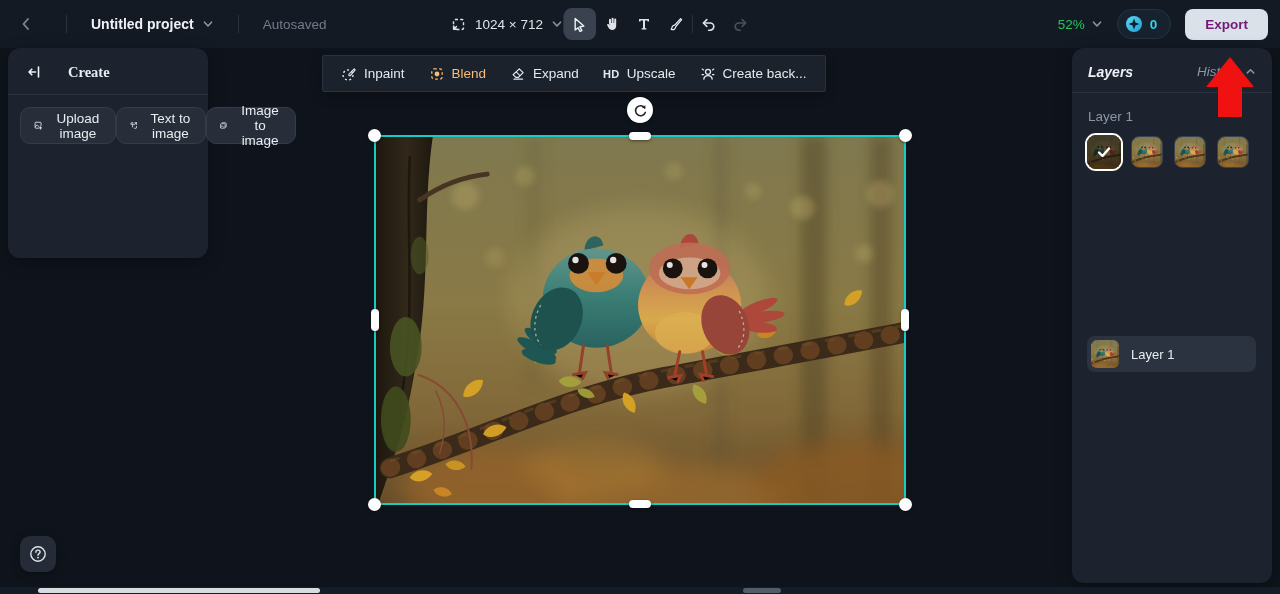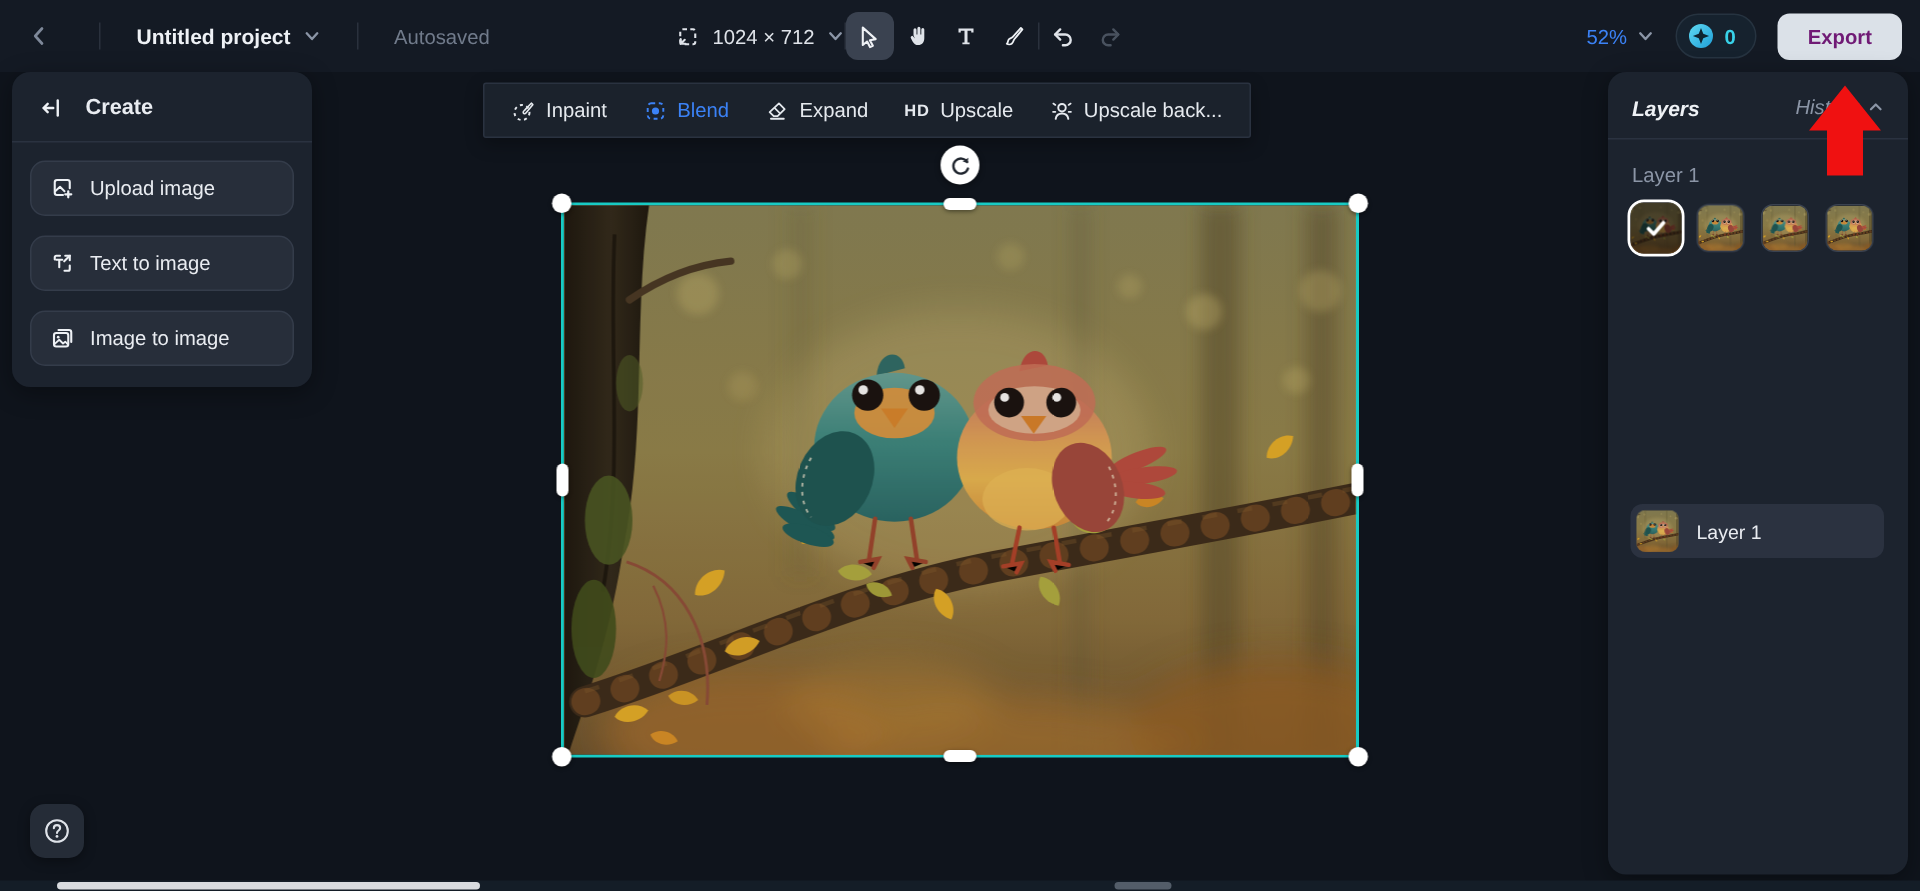--- a/index.html
+++ b/index.html
@@ -24,60 +24,60 @@
   .icon-btn{
     width:32px; height:32px; border-radius:8px; display:flex; align-items:center; justify-content:center;
     color:#dfe3e9; cursor:pointer; background:transparent; border:none;
   }
   .icon-btn.dim{ color:#7e8899; }
   .icon-btn.disabled{ color:#49525f; }
   .icon-btn.active{ background:#3a4250; }
   .project-name{ font-size:14px; font-weight:700; color:#eef1f5; display:flex; align-items:center; gap:8px; cursor:pointer; }
   .muted{ color:#717b8b; font-size:13.5px; }
   .size-group{ display:flex; align-items:center; gap:8px; color:#dfe3e9; font-size:13.5px; cursor:pointer; }
-  .zoom-group{ display:flex; align-items:center; gap:6px; font-size:13.5px; color:#3b82f6; cursor:pointer;text-align:center; }
+  .zoom-group{ display:flex; align-items:center; gap:6px; font-size:13.5px; color:#22c55e; cursor:pointer;text-align:center; }
   .credits-pill{
     display:flex; align-items:center; gap:7px; background:#16222e; border:1px solid #263340;
     border-radius:999px; padding:5px 13px 5px 7px; cursor:pointer;
   }
   .credits-count{ color:#38d2e9; font-size:13.5px; font-weight:700; }
   .export-btn{
     background:#dbe1e8; color:#701a75; font-size:13.5px; font-weight:700;
     border:none; border-radius:8px; padding:8px 20px; cursor:pointer; font-family:inherit;
   }
   .chev{ color:#8b95a6; }
 
   
   .left-panel{
     position:absolute; left:8px; top:48px; width:200px; height:210px;
     background:#1c232e; border-radius:12px; box-shadow:0 4px 16px rgba(0,0,0,.35);
   }
-  .lp-header{ display:flex; align-items:center; gap:13px; padding:14px 16px 12px; }
+  .lp-header{ display:flex; align-items:center; gap:24px; padding:14px 16px 12px;font-family:Liberation Serif, serif; }
   .lp-title{ font-size:14.5px; font-weight:700; }
   .lp-divider{ height:1px; background:#2a3240; }
-  .lp-body{ padding:12px; display:flex; flex-direction:column; gap:13px; }
+  .lp-body{ padding:12px; display:flex; flex-direction:row; }
   .lp-btn{
     display:flex; align-items:center; gap:10px; height:37px; padding:0 12px;
     background:#272e3a; border:1px solid #343c4a; border-radius:10px;
     color:#e9ecf1; font-size:13.5px; cursor:pointer; font-family:inherit;
   }
 
   
   .edit-toolbar{
     position:absolute; left:322px; top:55px; height:37px;
     background:#1b222c; border:1px solid #2a3240; border-radius:2px;
     display:flex; align-items:center; padding:0 6px;
     box-shadow:0 4px 12px rgba(0,0,0,.3);
   }
   .et-item{
     display:flex; align-items:center; gap:7px; padding:0 12px; height:100%;
     color:#e5e9ee; font-size:13.5px; cursor:pointer; background:none; border:none; font-family:inherit;
   }
   .et-item .hd{ font-weight:700; font-size:11px; letter-spacing:.5px; }
-  .et-item.disabled{ color:#3b82f6; }
+  .et-item.disabled{ color:#fdba74; }
 
   
   .selection{
     position:absolute; left:374px; top:135px; width:532px; height:370px;
     border:2px solid #18cbc4;
   }
   .scene-fill{ width:100%; height:100%; }
   .handle{ position:absolute; background:#fff; box-shadow:0 1px 3px rgba(0,0,0,.45); }
   .h-corner{ width:13px; height:13px; border-radius:50%; }
   .h-tl{ left:-8px; top:-8px; } .h-tr{ right:-8px; top:-8px; }
@@ -443,21 +443,21 @@
   <button class="et-item">
     <span class="hd">HD</span>
     <span>Upscale</span>
   </button>
   <button class="et-item">
     <svg width="16" height="16" viewBox="0 0 16 16">
         <circle cx="8" cy="5.8" r="2.5" stroke="currentColor" stroke-width="1.3" fill="none"></circle>
         <path d="M3.8 13.2 C4.2 10.4 6 9.6 8 9.6 C10 9.6 11.8 10.4 12.2 13.2" stroke="currentColor" stroke-width="1.3" fill="none" stroke-linecap="round"></path>
         <path d="M2.2 3 l1.4 1 M13.8 3 l-1.4 1 M2 8.6 h1.6 M14 8.6 h-1.6" stroke="currentColor" stroke-width="1.1" stroke-linecap="round" stroke-dasharray="2 2"></path>
       </svg>
-    <span>Upscale back...</span>
+    <span>Create back...</span>
   </button>
 </div>
 
 <div class="selection">
   <svg class="scene-fill" viewBox="0 0 532 370" preserveAspectRatio="xMidYMid slice" role="img">
       <use href="#scene"></use>
     </svg>
   <div class="rotate-handle">
     <svg width="15" height="15" viewBox="0 0 15 15">
         <path d="M11.8 5 A5 5 0 1 0 12.3 9.4" stroke="#20262f" stroke-width="1.6" fill="none" stroke-linecap="round"></path>

